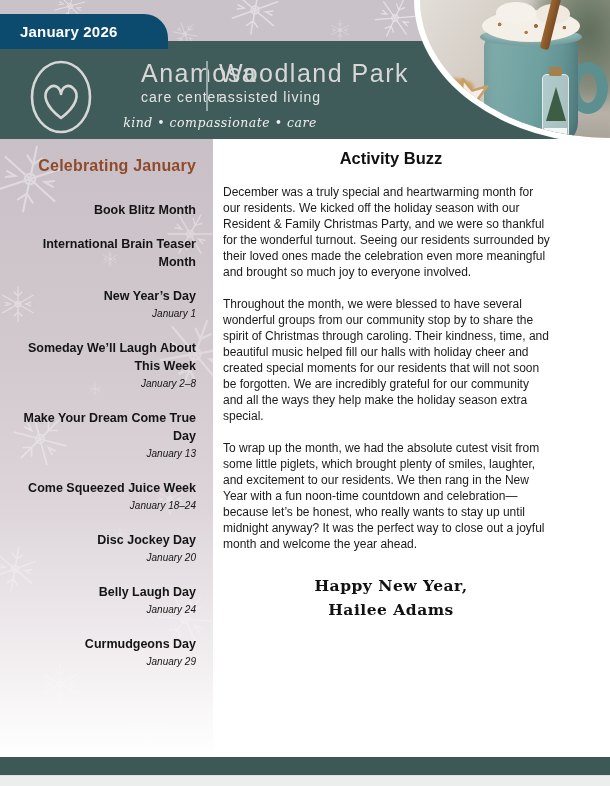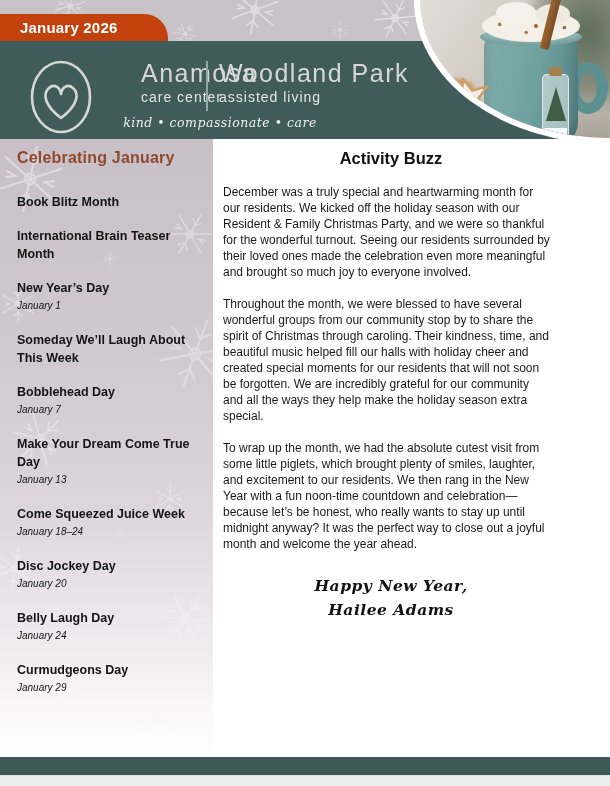--- a/index.html
+++ b/index.html
@@ -4,21 +4,21 @@
 <style>
   * { margin:0; padding:0; box-sizing:border-box; }
   html,body { background:#fff; }
   body { font-family:"Liberation Sans", sans-serif; }
   .page { position:relative; width:610px; height:786px; overflow:hidden; background:#fff; margin:0 auto; }
 
   
   .top-strip { position:absolute; left:0; top:0; width:610px; height:41px; background:#c9c2c9; overflow:hidden; }
 
   
-  .banner { position:absolute; left:0; top:14px; width:168px; height:27px; background:#c2410c;
+  .banner { position:absolute; left:0; top:14px; width:168px; height:35px; background:#0c4a6e;
             border-top-right-radius:24px; z-index:5; display:flex; align-items:center; }
   .banner span { color:#fff; font-weight:bold; font-size:15px; padding-left:20px; letter-spacing:.2px; }
 
   
   .teal-band { position:absolute; left:0; top:41px; width:610px; height:98px; background:#3f5b5a; z-index:2; }
   .logo-svg { position:absolute; left:28px; top:17px; }
   .brand-left  { position:absolute; left:101px; top:18px;margin-left:40px; }
   .brand-right { position:absolute; left:219px; top:18px; }
   .brand-name { font-size:25px; color:#d7d7d7; letter-spacing:1.5px; font-weight:400; }
   .brand-sub  { font-size:14px; color:#e5e5e5; letter-spacing:1px; margin-top:1px; }
@@ -66,35 +66,35 @@
                background:rgba(233,239,238,.55); border:1px solid rgba(255,255,255,.65); }
   .ph-bottle .cork { position:absolute; left:6px; top:-8px; width:13px; height:9px; background:#a3814f; border-radius:2px; }
   .ph-bottle .tree { position:absolute; left:3px; top:12px; width:0; height:0;
                      border-left:10px solid transparent; border-right:10px solid transparent;
                      border-bottom:34px solid #3d5e44; filter:blur(.5px); }
   .ph-bottle .snow { position:absolute; left:1px; bottom:1px; width:23px; height:14px; background:#f5f7f6; border-radius:0 0 4px 4px; }
 
   
   .sidebar { position:absolute; left:0; top:139px; width:213px; height:618px; overflow:hidden;
              background:linear-gradient(180deg,#c9c0c7 0%, #d2c9cf 35%, #ddd5da 60%, #f3eff1 85%, #ffffff 100%); }
-  .sidebar-inner { position:relative; z-index:2; padding:8px 17px 0 17px; text-align:left; }
+  .sidebar-inner { position:relative; z-index:2; padding:16px 17px 0 17px; text-align:right; }
   .sidebar h2 { font-size:16px; font-weight:bold; color:#8e4a2b; margin:2px 0 26px; letter-spacing:.2px; }
   .event { list-style:none; margin-bottom:16px; }
   .ev-name { font-size:12.5px; font-weight:bold; color:#141414; line-height:18px; }
   .ev-date { font-size:10px; font-style:italic; color:#141414; line-height:18px; }
   .ev-date:empty { display:none; }
 
   .flakes { position:absolute; left:0; top:0; z-index:1; pointer-events:none; }
 
   
   .main { position:absolute; left:213px; top:139px; width:397px; height:766px; background:#fff; padding:10px 0 0 10px; }
   .main h1 { font-size:16.5px; font-weight:bold; color:#111; text-align:center; width:336px; margin-bottom:2px; }
   .main p { width:328px; font-size:12px; line-height:16px; color:#1a1a1a; margin-top:16px; }
   .signoff { width:336px; text-align:center; margin-top:22px;
-             font-family:"DejaVu Serif", cursive; font-style:italic; font-weight:bold;
+             font-family:"DejaVu Serif", cursive; font-weight:bold;
              font-size:15.5px; color:#111; line-height:24px; letter-spacing:.5px; }
 
   
   .bottom-bar   { position:absolute; left:0; top:757px; width:610px; height:18px; background:#3c5857; }
   .bottom-strip { position:absolute; left:0; top:775px; width:610px; height:11px; background:#eceeed; border-top:1px solid #dfe2e1; }
 </style>
 </head>
 <body>
 
 <svg width="0" height="0" style="position:absolute" aria-hidden="true">
@@ -193,24 +193,21 @@
         <li class="event">
           <div class="ev-name">International Brain Teaser Month</div>
 
         </li>
         <li class="event">
           <div class="ev-name">New Year’s Day</div>
           <div class="ev-date">January 1</div>
         </li>
         <li class="event">
           <div class="ev-name">Someday We’ll Laugh About This Week</div>
-        </li>
-        <li class="event">
-          <div class="ev-name">Bobblehead Day</div>
-          <div class="ev-date">January 7</div>
+          <div class="ev-date">January 2–8</div>
         </li>
         <li class="event">
           <div class="ev-name">Make Your Dream Come True Day</div>
           <div class="ev-date">January 13</div>
         </li>
         <li class="event">
           <div class="ev-name">Come Squeezed Juice Week</div>
           <div class="ev-date">January 18–24</div>
         </li>
         <li class="event">

